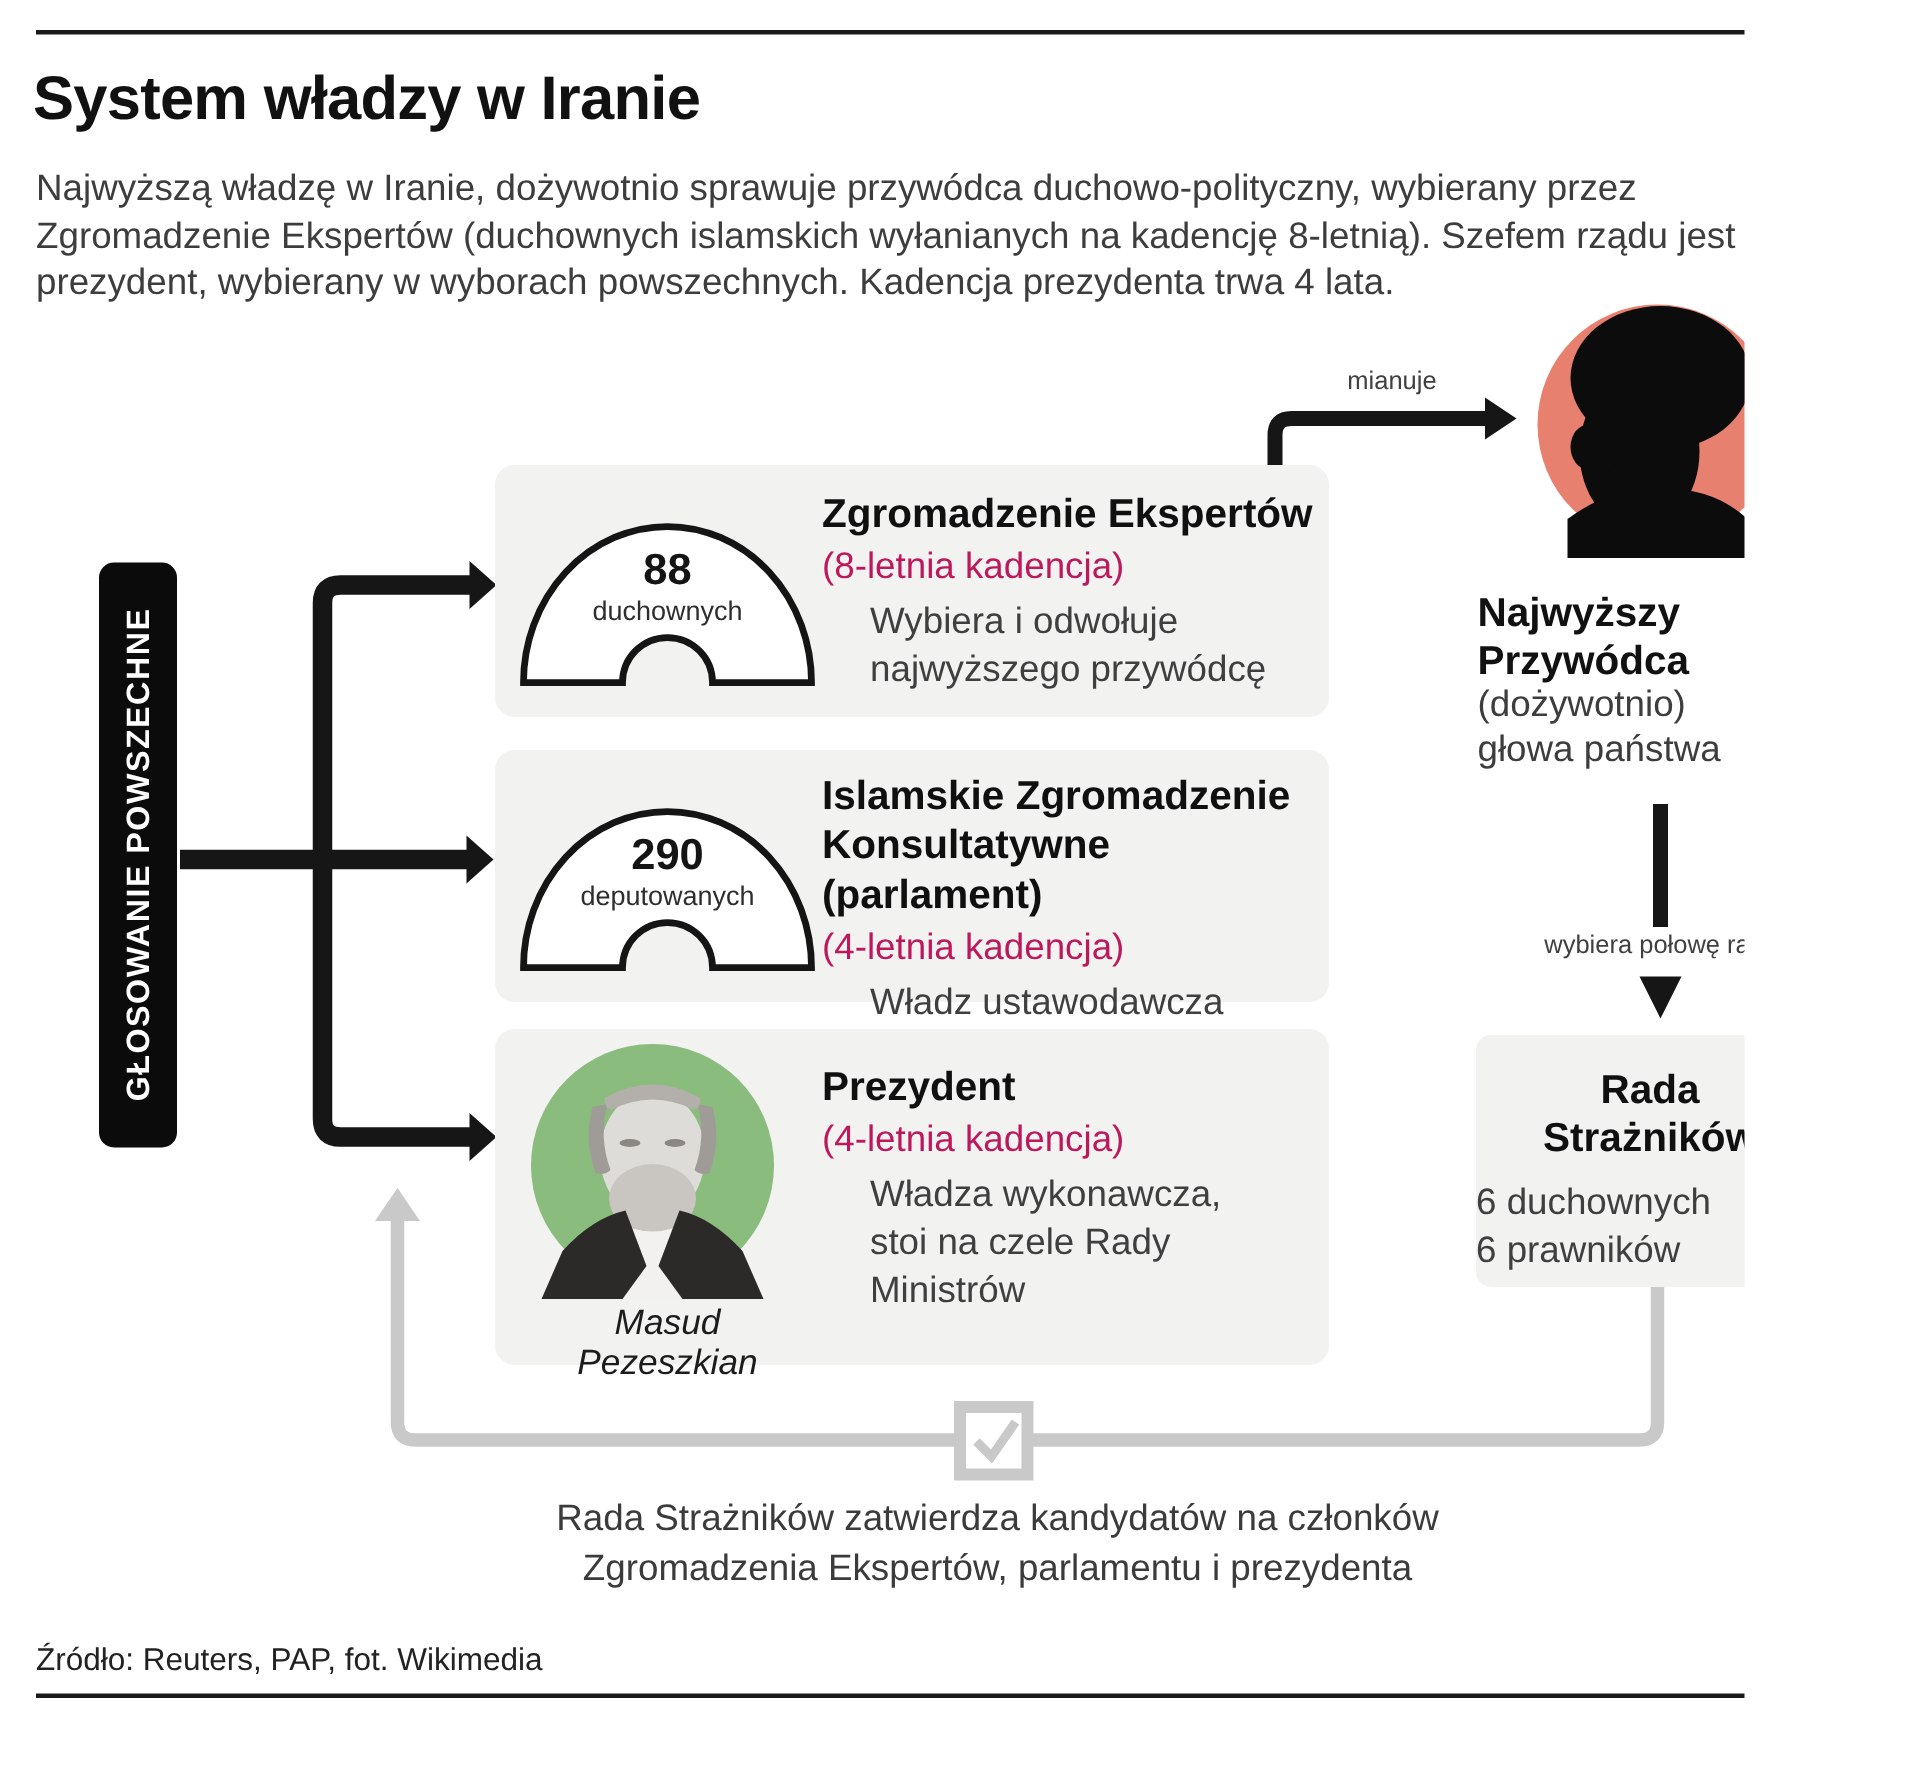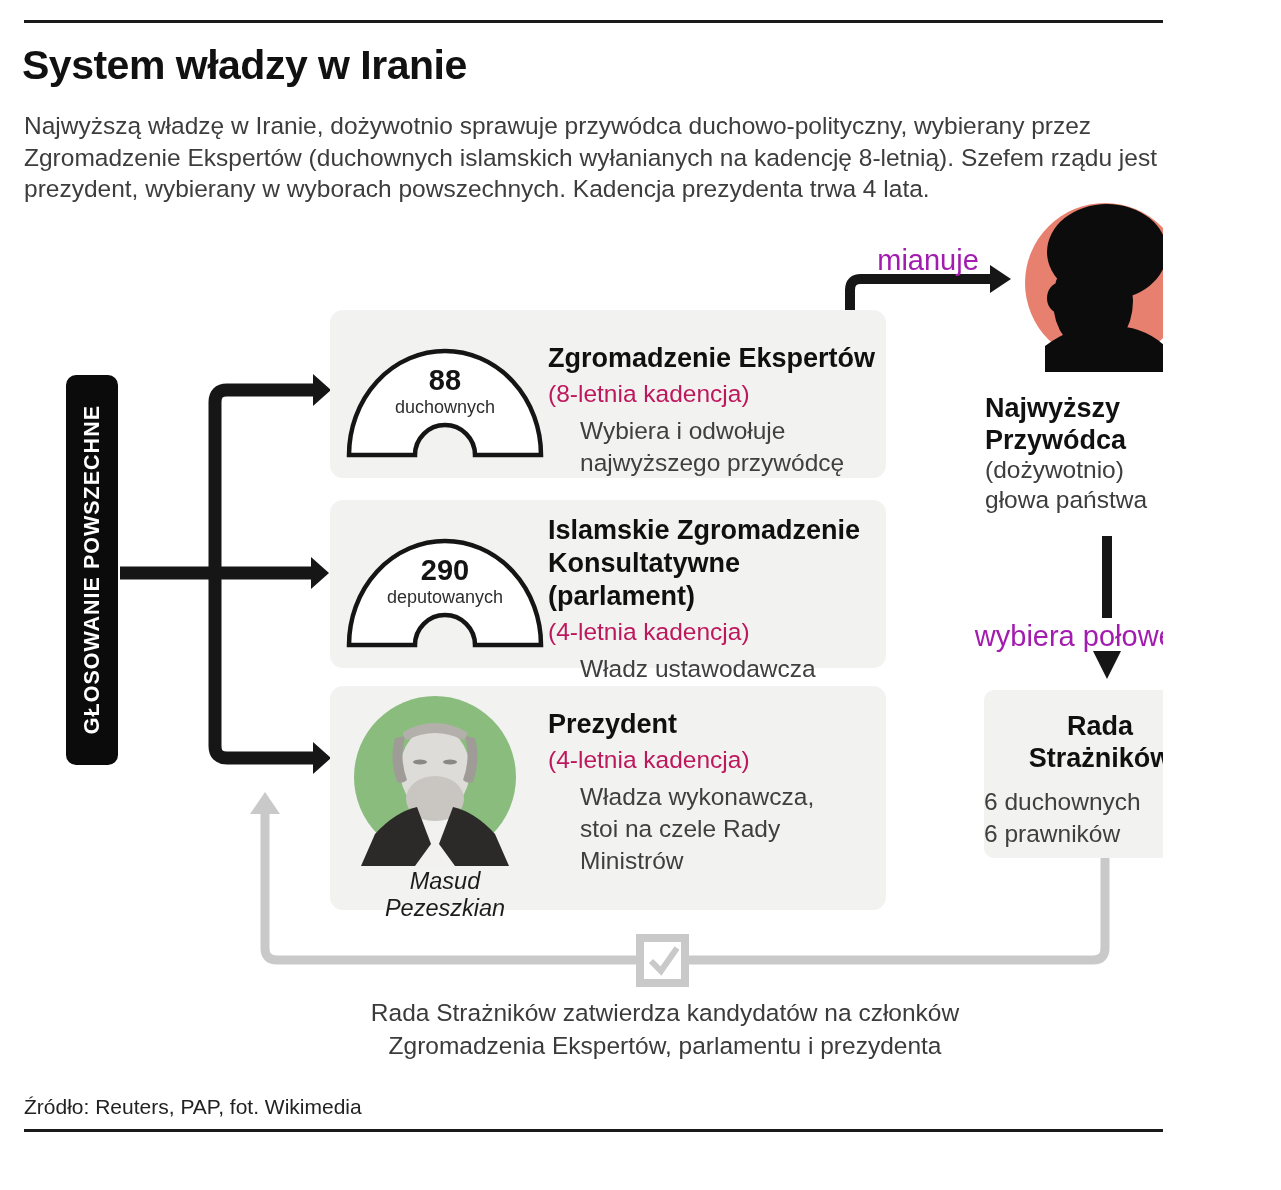--- a/index.html
+++ b/index.html
@@ -21,41 +21,41 @@
   #connectors{left:0;top:0;z-index:0;}
   
   .gbox{background:var(--box-gray,#F2F2F1);border-radius:13px;z-index:1;}
   #box-experts{left:330px;top:310px;width:556px;height:168px;}
   #box-parliament{left:330px;top:500px;width:556px;height:168px;}
   #box-president{left:330px;top:686px;width:556px;height:224px;}
   .iconwrap{position:absolute;left:15px;top:33px;width:200px;height:115px;}
   .iconwrap svg{position:absolute;left:0;top:0;}
   .dome-count{position:absolute;left:0;top:21px;width:100%;text-align:center;font-size:29px;font-weight:700;color:#141414;}
   .dome-label{position:absolute;left:0;top:54px;width:100%;text-align:center;font-size:18px;color:#2e2e2e;}
-  .boxtext{position:absolute;left:218px;top:32px;width:330px;}
+  .boxtext{position:absolute;left:218px;top:16px;width:330px;}
   .boxtitle{font-size:27px;font-weight:700;line-height:33px;color:#101010;}
   .boxterm{font-size:24.5px;color:#be185d;margin-top:5px;}
   .boxdesc{font-size:24.5px;line-height:32px;color:#3f3f3f;margin-top:7px;margin-left:32px;}
   #photo-wrap{position:absolute;left:23px;top:10px;width:164px;height:170px;}
   #photo-caption{position:absolute;left:20px;top:182px;width:190px;text-align:center;
     font-style:italic;font-size:23.5px;color:#1c1c1c;}
   
   #leader-figure{left:1005px;top:196px;z-index:1;}
   #leader-text{left:985px;top:392px;width:240px;text-align:left;z-index:1;}
   #leader-name{font-size:27px;font-weight:700;line-height:32px;color:#111;}
   #leader-term{font-size:24.5px;color:#3d3d3d;margin-top:0;}
   #leader-role{font-size:24.5px;color:#3d3d3d;margin-top:2px;}
   
   #guardian-box{left:984px;top:690px;width:232px;height:168px;border-radius:10px;}
   #guardian-title{position:absolute;left:0;top:20px;width:100%;text-align:center;
     font-size:27px;font-weight:700;line-height:32px;color:#101010;}
   #guardian-members{position:absolute;left:0;top:96px;width:100%;text-align:left;
     font-size:24.5px;line-height:32px;color:#3f3f3f;}
   
-  .arrowlabel{font-size:29px;color:#a21caf;text-align:center;z-index:1;}
+  .arrowlabel{font-size:17px;color:#404040;text-align:center;z-index:1;}
   #label-appoints{left:848px;top:244px;width:160px;}
   #label-selects{left:970px;top:620px;width:274px;}
   
   #loop-caption{left:290px;top:996px;width:750px;text-align:center;font-size:24.5px;
     line-height:33px;color:#3b3b3b;}
   
   #source{left:24px;top:1095px;font-size:21px;color:#222;}
   #pap-logo{left:1217px;top:1142px;width:44px;height:27px;border:4px solid #14b8a6;border-radius:50%;
     display:flex;align-items:center;justify-content:center;font-weight:700;font-size:17.5px;
     color:#ec4899;padding-bottom:1px;box-sizing:content-box;}

